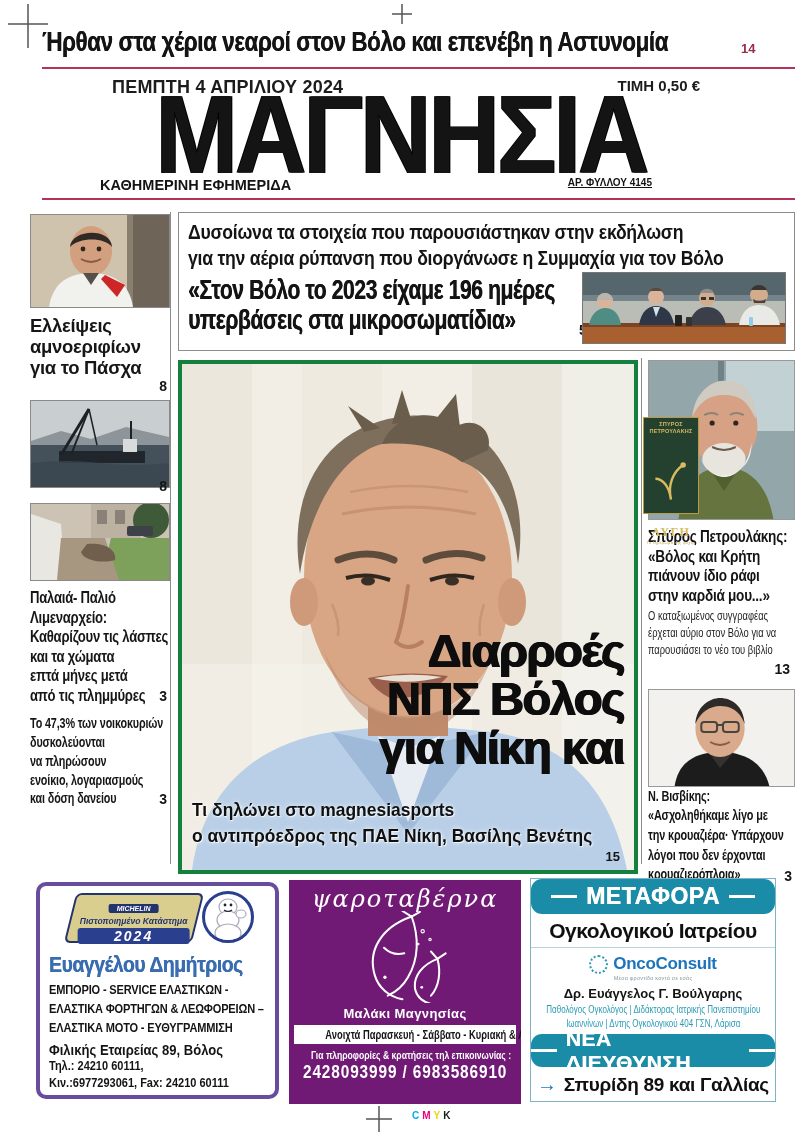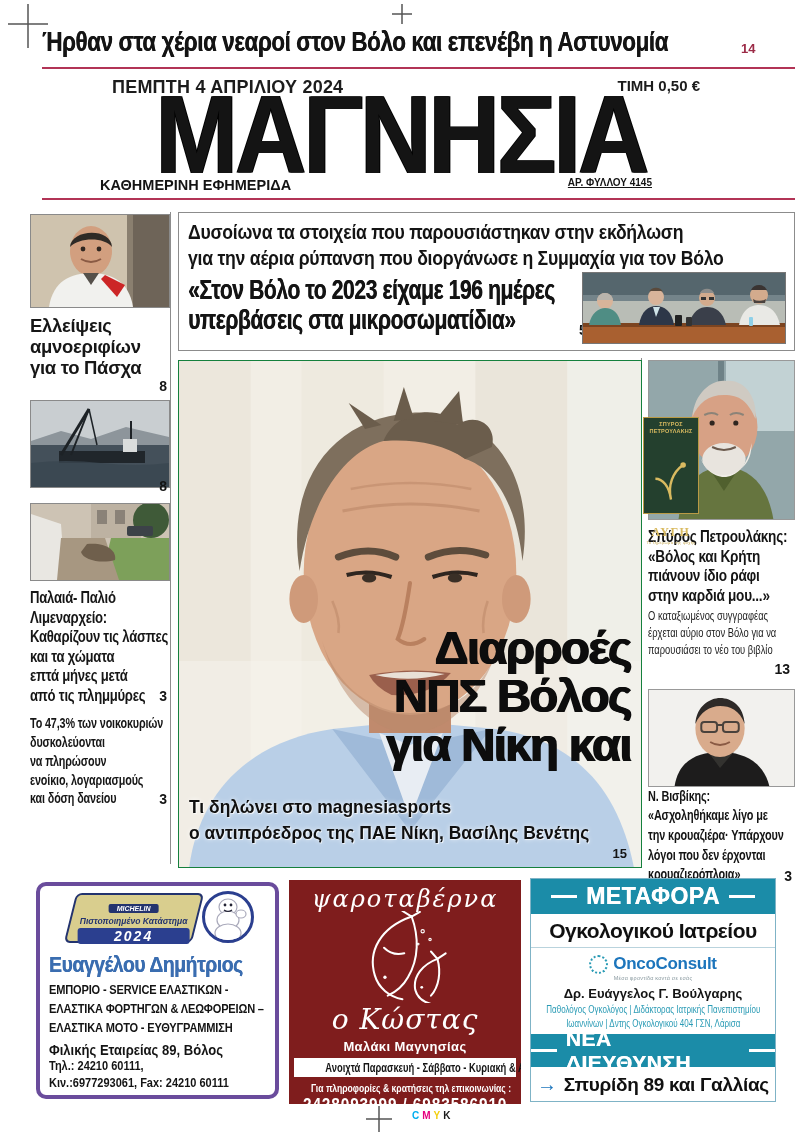--- a/index.html
+++ b/index.html
@@ -39,21 +39,21 @@
   
   #topbox{left:178px;top:212px;width:617px;height:139px;border:1px solid #8c8c8c;
      box-sizing:border-box;padding:6px 9px;background:#fff;}
   #topbox .kicker{font-size:21px;line-height:1.26;font-weight:700;letter-spacing:-.3px;width:716px;}
   #topbox .bigquote{margin-top:3px;font-size:27px;line-height:1.12;font-weight:700;
      letter-spacing:-.5px;width:535px;text-shadow:.5px 0 #141414;}
   #topbox .page5{left:400px;top:109px;font-size:14px;font-weight:700;}
   #topbox .panelphoto{right:8px;top:59px;width:202px;height:70px;border:1px solid #777;overflow:hidden;}
 
   
-  #mainphoto{left:178px;top:360px;width:452px;height:506px;border:1px solid #15803d;overflow:hidden;padding-left:10px;}
+  #mainphoto{left:178px;top:360px;width:452px;height:506px;border:4px solid #15803d;overflow:hidden;}
   #mainphoto svg.bgart{position:absolute;left:0;top:0;width:100%;height:100%;}
   .mh-lines{position:absolute;right:10px;top:263px;text-align:right;font-size:47px;line-height:1.03;
      font-weight:700;letter-spacing:-1.5px;color:#0d0d0d;text-shadow:.8px 0 #0d0d0d,-.8px 0 #0d0d0d;}
   .msub{position:absolute;left:10px;bottom:22px;font-size:19px;line-height:1.34;font-weight:700;
      width:480px;color:#101010;transform:scaleX(.92);transform-origin:0 100%;
      text-shadow:0 0 6px rgba(255,255,255,.9),1px 1px 0 rgba(255,255,255,.7);}
   .page15{position:absolute;right:14px;bottom:6px;font-size:13px;font-weight:700;}
 
   
   #leftcol{left:30px;top:214px;width:140px;}
@@ -94,37 +94,37 @@
   #badge .mb-year{background:#2b3f8f;color:#fff;font-size:14px;font-weight:700;font-style:italic;
      border-radius:3px;margin:2px 6px 0;letter-spacing:2px;}
   #badge .bib{position:absolute;right:2px;top:1px;width:52px;height:52px;border-radius:50%;
      background:#fff;border:3px solid #2b3f8f;box-sizing:border-box;overflow:hidden;}
   .ty-name{color:#3a6db0;font-size:22px;font-weight:700;letter-spacing:-.5px;width:266px;
      margin:4px 0 3px;text-shadow:.4px 0 #3a6db0;}
   .ty-serv{font-size:13px;line-height:1.45;font-weight:700;width:262px;letter-spacing:-.2px;}
   .ty-addr{font-size:14.5px;font-weight:700;margin-top:4px;width:248px;}
   .ty-ph{font-size:12.5px;line-height:1.4;font-weight:700;width:254px;}
 
-  #ad-tavern{left:289px;top:880px;width:232px;height:224px;background:#7f1d1d;color:#fff;
+  #ad-tavern{left:289px;top:880px;width:232px;height:224px;background:#701a75;color:#fff;
      text-align:center;box-sizing:border-box;padding-top:5px;overflow:hidden;}
   .tv-type{font-family:"DejaVu Serif",serif;font-style:italic;font-size:24px;letter-spacing:2px;}
   .tv-fish{height:92px;margin:-2px 0 -4px;}
   .tv-name{font-family:"DejaVu Serif",serif;font-style:italic;font-size:28px;letter-spacing:1px;}
   .tv-loc{font-size:13px;font-weight:700;letter-spacing:.4px;margin:3px 0 4px;}
   .tv-bar{background:#fff;color:#151515;margin:0 5px;padding:2.5px 0;font-size:12px;font-weight:700;}
   .tv-bar span{display:inline-block;transform:scaleX(.78);transform-origin:50% 50%;white-space:nowrap;}
   .tv-contact{font-size:10.5px;font-weight:700;margin-top:5px;}
   .tv-contact span{display:inline-block;transform:scaleX(.82);transform-origin:50% 50%;white-space:nowrap;}
   .tv-phones{font-size:17.5px;font-weight:700;letter-spacing:1px;margin-top:1px;}
   .tv-phones span{display:inline-block;transform:scaleX(.88);transform-origin:50% 50%;white-space:nowrap;}
 
   #ad-onco{left:530px;top:878px;width:246px;height:224px;box-sizing:border-box;background:#fff;
      border:1px solid #7fb3c6;display:flex;flex-direction:column;overflow:hidden;}
   .on-band{background:#1b8ca8;color:#fff;display:flex;align-items:center;justify-content:center;
-     gap:9px;font-weight:700;height:35px;letter-spacing:.5px;flex:0 0 auto;}
+     gap:9px;font-weight:700;height:35px;letter-spacing:.5px;flex:0 0 auto;border-radius:11px;}
   .on-band .txt{font-size:23px;text-shadow:.4px 0 #fff;}
   .dash{width:26px;height:3px;background:#fff;}
   .on-sub{height:33px;display:flex;align-items:center;justify-content:center;font-size:21px;
      font-weight:700;color:#101010;border-bottom:1px solid #b9d3dd;letter-spacing:-.5px;flex:0 0 auto;}
   .on-logo-row{display:flex;align-items:center;justify-content:center;gap:5px;margin-top:6px;}
   .on-circle{width:19px;height:19px;border:2px dotted #2a9bb5;border-radius:50%;box-sizing:border-box;}
   .on-logoname{font-size:17px;font-weight:700;color:#1c75bc;letter-spacing:-.3px;}
   .on-tag{font-size:5.5px;color:#8a9aa0;text-align:center;letter-spacing:.2px;margin-top:1px;}
   .on-doc{font-size:13px;font-weight:700;text-align:center;margin-top:5px;color:#141414;}
   .on-cred{font-size:10px;line-height:1.35;color:#2a9bb5;text-align:center;margin-top:2px;
@@ -421,21 +421,20 @@
       <circle cx="63" cy="72" r="1.8" fill="#fff" stroke="none"></circle>
       <path d="M120,52 C104,58 93,71 96,86 C98,94 105,99 113,101"></path>
       <path d="M120,52 C124,66 122,82 113,92"></path>
       <path d="M120,52 L113,44 M120,52 L129,46"></path>
       <circle cx="103" cy="83" r="1.5" fill="#fff" stroke="none"></circle>
       <circle cx="104" cy="22" r="1.8" stroke-width="1.2"></circle>
       <circle cx="112" cy="31" r="1.3" stroke-width="1.2"></circle>
       <circle cx="99" cy="36" r="1" stroke-width="1.2"></circle>
     </g>
   </svg>
-  <div class="tv-name">ο Κώστας</div>
   <div class="tv-loc">Μαλάκι Μαγνησίας</div>
   <div class="tv-bar"><span>Ανοιχτά Παρασκευή - Σάββατο - Κυριακή &amp; Αργίες</span></div>
   <div class="tv-contact"><span>Για πληροφορίες  &amp; κρατήσεις τηλ επικοινωνίας :</span></div>
   <div class="tv-phones"><span>2428093999 / 6983586910</span></div>
 </div>
 
 <div class="abs" id="ad-onco">
   <div class="on-band">
     <span class="dash"></span>
     <span class="txt">ΜΕΤΑΦΟΡΑ</span>

